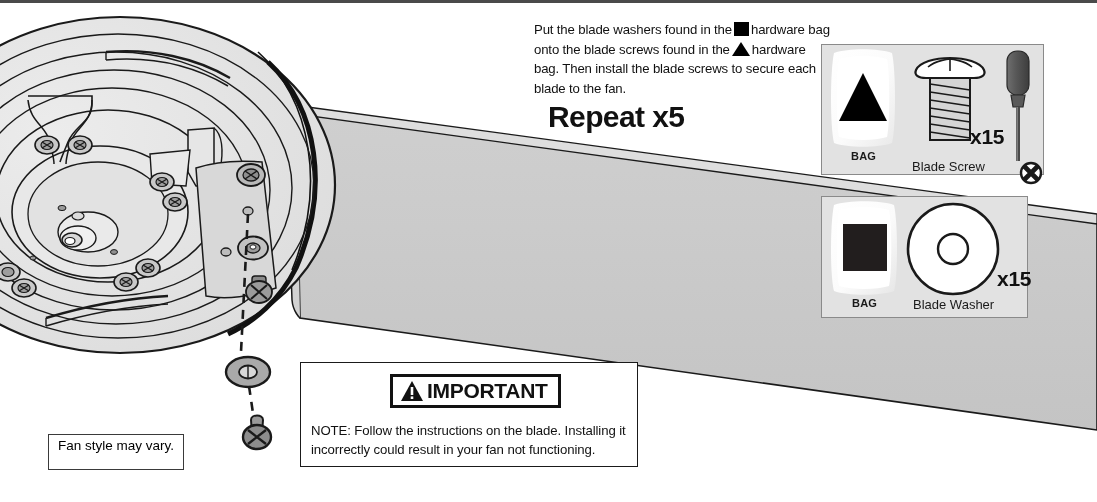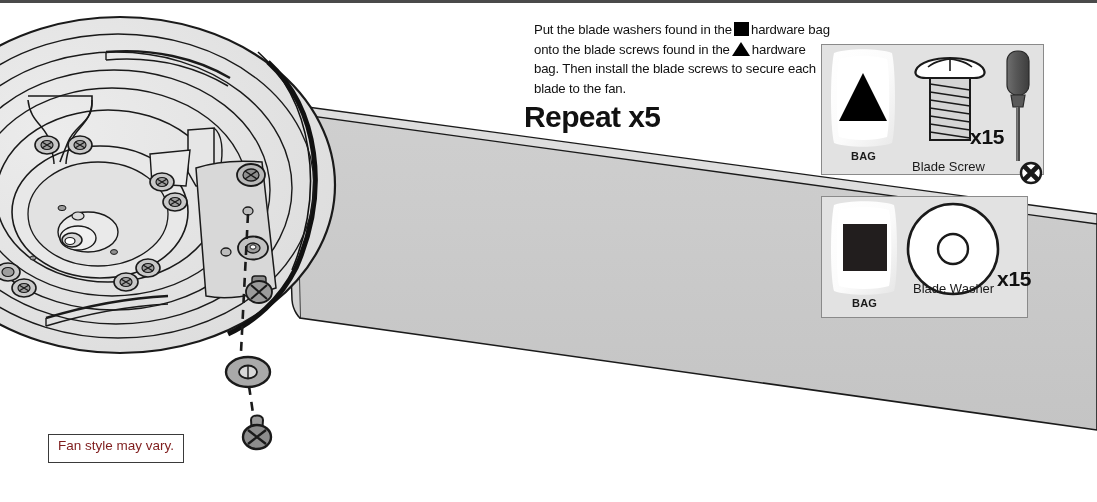--- a/index.html
+++ b/index.html
@@ -25,21 +25,21 @@
   #instruction .sq{
     display:inline-block;width:15px;height:14px;background:#000;
     vertical-align:-2px;margin:0 2px;
   }
   #instruction .tri{
     display:inline-block;width:0;height:0;margin:0 2px;
     border-left:9px solid transparent;border-right:9px solid transparent;
     border-bottom:14px solid #000;vertical-align:-2px;
   }
   #repeat{
-    left:524px;top:100px;
+    left:548px;top:100px;
     font-size:30px;font-weight:bold;color:#111;letter-spacing:-0.6px;
   }
 
   
   .panel{
     background:#e2e2e2;border:1px solid #8a8a8a;box-sizing:border-box;
   }
   #panel-screw{left:821px;top:44px;width:223px;height:131px;}
   #panel-washer{left:821px;top:196px;width:207px;height:122px;}
   .bag-label{
@@ -50,23 +50,23 @@
     position:absolute;font-size:13px;color:#1a1a1a;white-space:nowrap;
   }
   .qty{
     position:absolute;font-size:21px;font-weight:bold;color:#111;
     letter-spacing:-0.3px;
   }
 
   
   #note-title{left:48px;top:408px;font-size:17px;font-weight:bold;color:#111;margin-top:40px;}
   #note-box{
-    left:48px;top:434px;padding:3px 9px 9px 9px;
+    left:48px;top:434px;padding:3px 9px 16px 9px;
     border:1px solid #3a3a3a;background:#fff;
-    font-size:13.5px;color:#7f1d1d;white-space:nowrap;
+    font-size:13.5px;color:#000000;white-space:nowrap;
   }
 
   
   #important-box{
     left:300px;top:362px;width:338px;height:105px;
     border:1px solid #1a1a1a;background:#fff;box-sizing:border-box;
   }
   #important-banner{
     position:absolute;left:89px;top:11px;
     border:3px solid #111;background:#fff;
@@ -316,21 +316,32 @@
         <rect x="21" y="27" width="44" height="47" fill="#221e1e"></rect>
       </g>
 
       <g>
         <circle cx="131" cy="52" r="45" fill="#fff" stroke="#1a1a1a" stroke-width="2.6"></circle>
         <circle cx="131" cy="52" r="15" fill="#fff" stroke="#1a1a1a" stroke-width="2.4"></circle>
       </g>
     </svg>
 
     <span class="bag-label" style="left:30px;top:100px;">BAG</span>
-    <span class="part-label" style="left:91px;top:84px;text-align:right;">Blade Washer</span>
+    <span class="part-label" style="left:91px;top:100px;text-align:right;">Blade Washer</span>
     <span class="qty" style="left:175px;top:70px;">x15</span>
   </div>
 
   <div class="abs" id="note-title">Note:</div>
   <div class="abs" id="note-box">Fan style may vary.</div>
 
+  <div class="abs" id="important-box">
+    <div id="important-banner">
+      <svg width="24" height="22" viewBox="0 0 24 22">
+        <polygon points="12,1 23,21 1,21" fill="#111"></polygon>
+        <rect x="10.7" y="7" width="2.6" height="8" fill="#fff"></rect>
+        <rect x="10.7" y="16.4" width="2.6" height="2.6" fill="#fff"></rect>
+      </svg>
+      <span class="word">IMPORTANT</span>
+    </div>
+    <div id="important-note">NOTE: Follow the instructions on the blade. Installing it incorrectly could result in your fan not functioning.</div>
+  </div>
 
 </div>
 
 </body></html>

